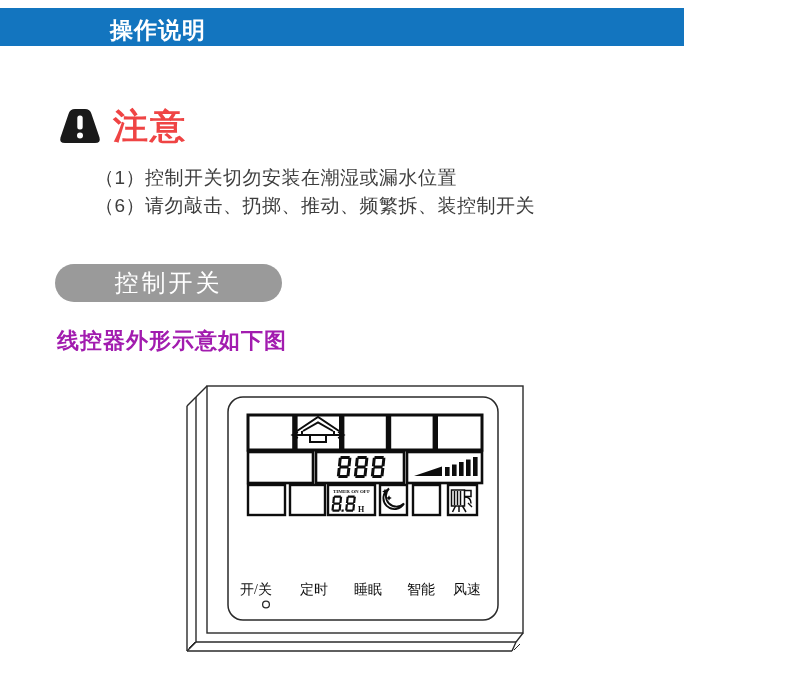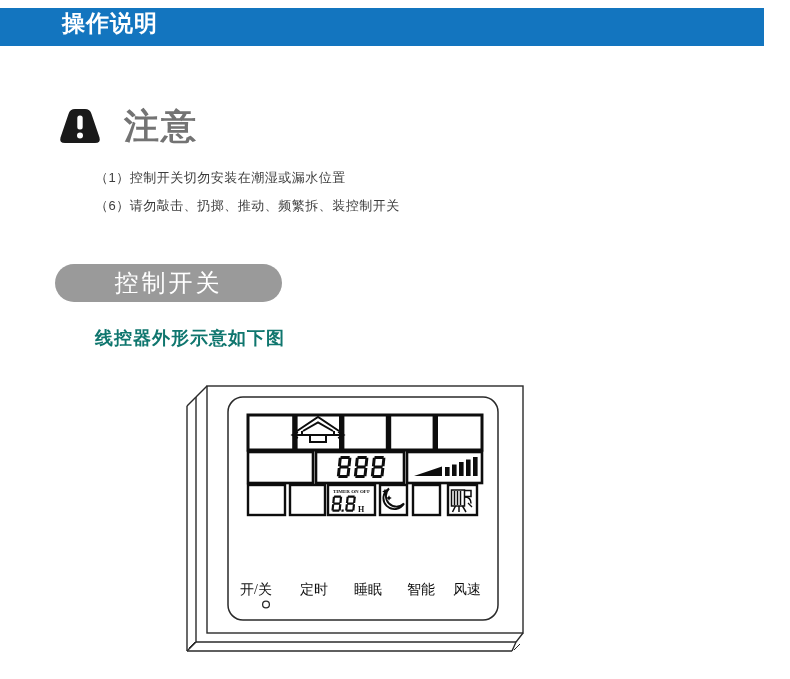--- a/index.html
+++ b/index.html
@@ -1,37 +1,37 @@
 <!DOCTYPE html>
 <html><head>
 <meta charset="utf-8">
 <style>
   html,body{margin:0;padding:0;background:#fff;}
   body{width:790px;height:679px;position:relative;overflow:hidden;
        font-family:"Liberation Sans","DejaVu Sans",sans-serif;color:#1a1a1a;}
 
   
-  .banner{position:absolute;left:0;top:8px;width:764px;height:38px;
-          background:#1375bf;display:flex;align-items:flex-start;}
+  .banner{position:absolute;left:0;top:8px;width:636px;height:38px;
+          background:#1375bf;display:flex;align-items:flex-end;padding-left:48px;}
   .banner-title{color:#fff;font-size:23px;font-weight:bold;margin-left:62px;letter-spacing:1px;}
 
   
   .notice-head{position:absolute;left:59px;top:103px;display:flex;align-items:center;}
   .warn-svg{display:block;}
-  .notice-title{font-size:35px;font-weight:bold;color:#737373;margin-left:23px;letter-spacing:2px;}
-  .notice-items{position:absolute;left:95px;top:164px;font-size:13px;color:#3d3d3d;
+  .notice-title{font-size:35px;font-weight:bold;color:#ef4444;margin-left:12px;letter-spacing:2px;}
+  .notice-items{position:absolute;left:95px;top:164px;font-size:19px;color:#3d3d3d;
                 line-height:28px;letter-spacing:0.5px;}
 
   
   .pill{position:absolute;left:55px;top:264px;width:227px;height:38px;border-radius:19px;
         background:#9a9a9a;display:flex;align-items:center;justify-content:center;}
   .pill-label{color:#fff;font-size:24px;font-weight:normal;letter-spacing:3px;}
 
-  .caption{position:absolute;left:57px;top:326px;font-size:18px;font-weight:bold;color:#0f766e;
-           letter-spacing:1px;margin-left:38px;}
+  .caption{position:absolute;left:57px;top:326px;font-size:22px;font-weight:bold;color:#a21caf;
+           letter-spacing:1px;}
 
   
   .device{position:absolute;left:183px;top:376px;width:350px;height:290px;}
   .device svg{display:block;}
   svg text.btn-label{font-family:"Liberation Serif","DejaVu Serif",serif;font-size:14px;fill:#111;}
   svg text.tiny{font-family:"Liberation Serif","DejaVu Serif",serif;font-weight:bold;}
 </style>
 </head>
 <body>
 

